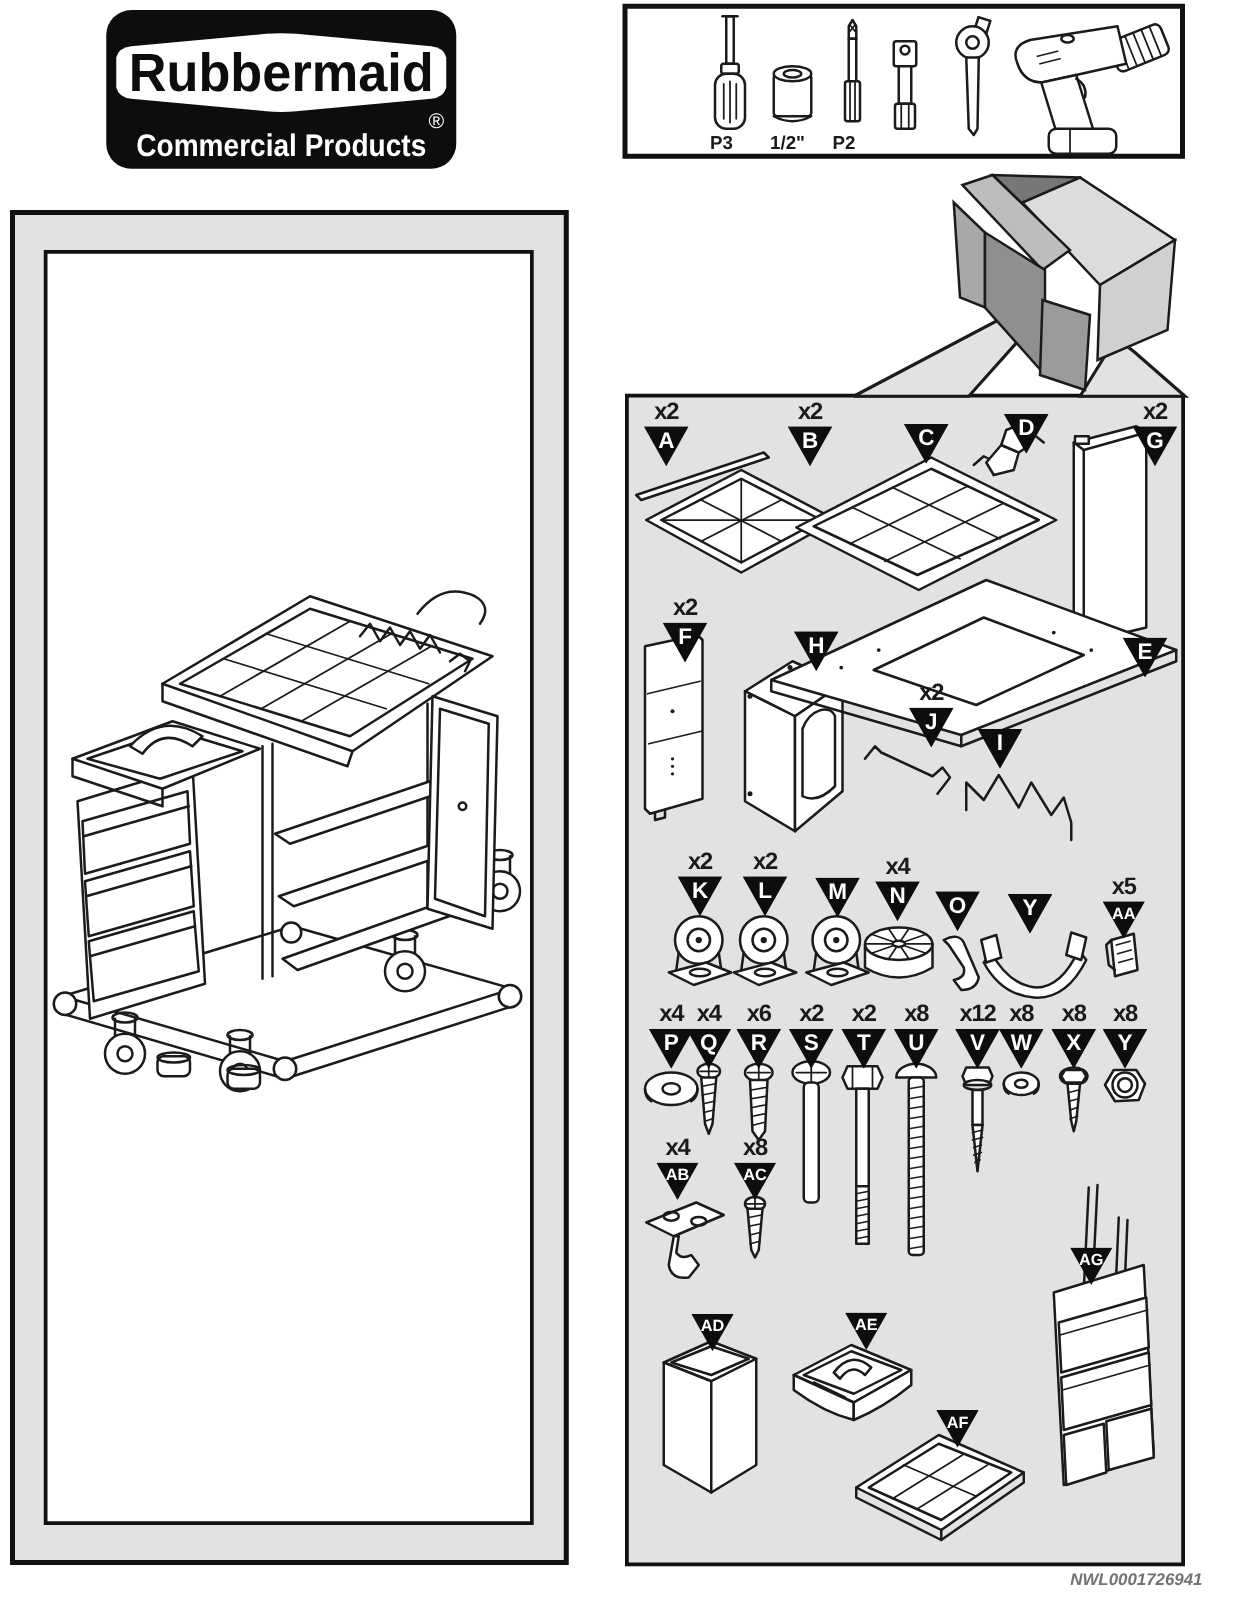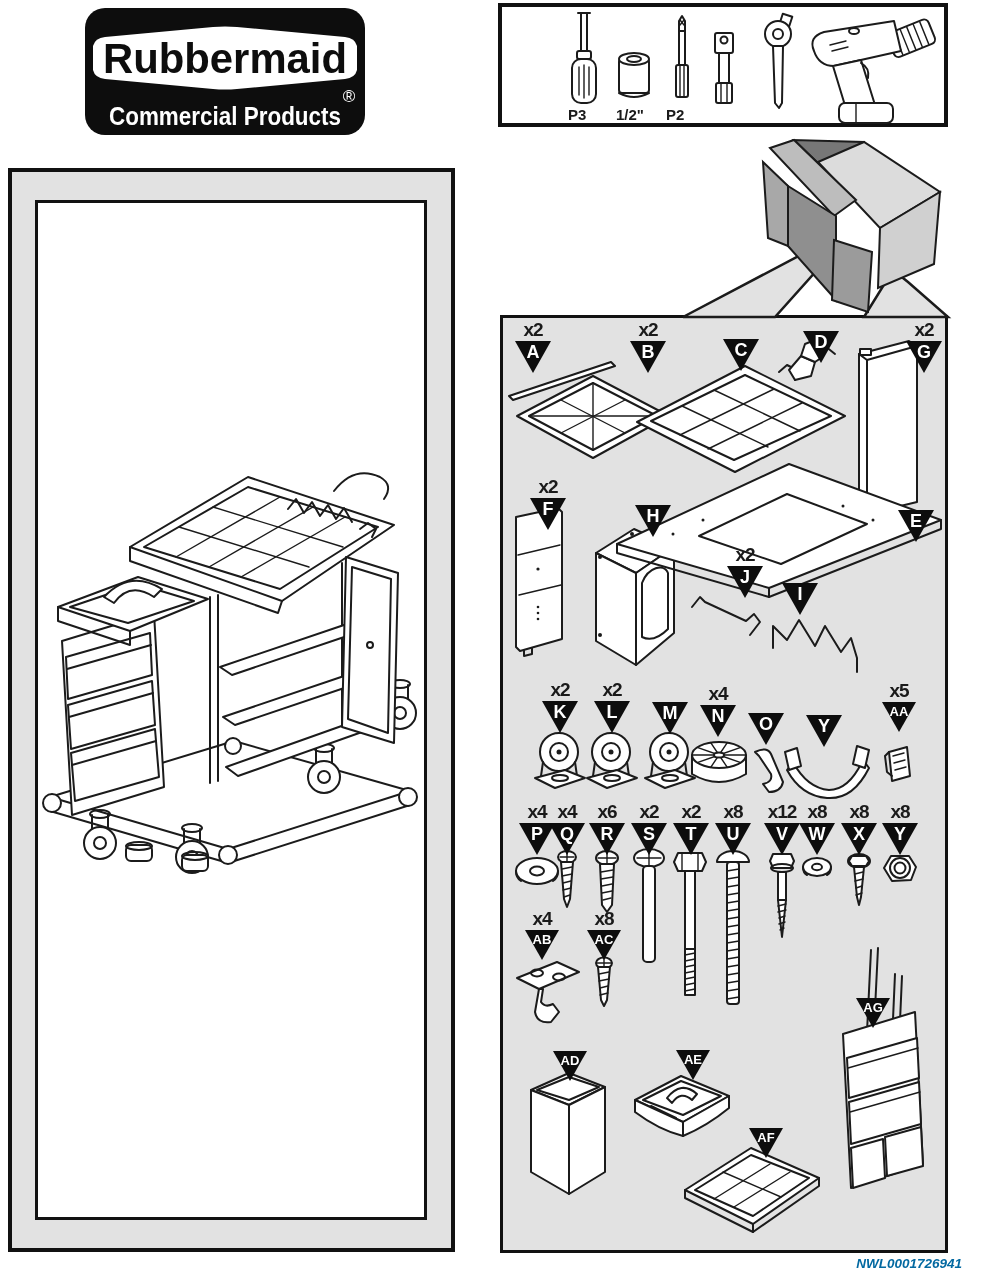--- a/index.html
+++ b/index.html
@@ -30,21 +30,21 @@
   .panel-content{position:absolute;left:0;top:0;width:442px;height:680px}
   .box-funnel{position:absolute;left:638px;top:136px;width:312px;height:184px;z-index:2}
   
   .pm{position:absolute;width:44px;display:flex;flex-direction:column;align-items:center;z-index:3}
   .pm .qty{height:21px;line-height:20px;font-size:19px;font-weight:700;letter-spacing:-1px;white-space:nowrap}
   .tri{width:36px;height:32px;background:#0d0d0d;
     clip-path:polygon(0 0,100% 0,50% 100%);
     color:#fff;font-weight:700;font-size:18px;display:flex;justify-content:center;align-items:flex-start;padding-top:1px;box-sizing:border-box}
   .tri.small{width:34px;height:30px;font-size:13px;padding-top:2px}
   .doc-code{position:absolute;left:822px;top:1256px;width:140px;text-align:right;
-    font-size:13.5px;font-style:italic;font-weight:600;color:#0369a1}
+    font-size:13.5px;font-style:italic;font-weight:600;color:#737373}
   .part-art{position:absolute;z-index:2}
 </style>
 </head>
 <body>
 
 <svg class="abs" style="left:85px;top:8px" width="280" height="127" viewBox="0 0 280 127">
   <rect x="0" y="0" width="280" height="127" rx="20" fill="#0d0d0d"></rect>
   <path d="M8,38 Q10,30 20,29 L128,19 Q140,18 152,19 L260,29 Q270,30 272,38 L272,62 Q270,70 260,71 L152,81 Q140,82 128,81 L20,71 Q10,70 8,62 Z" fill="#fff"></path>
   <text x="140" y="65" text-anchor="middle" font-size="43" font-weight="bold" fill="#0d0d0d" textLength="244" lengthAdjust="spacingAndGlyphs">Rubbermaid</text>
   <text x="264" y="94" text-anchor="middle" font-size="17" fill="#fff">®</text>
@@ -614,21 +614,21 @@
     <div class="tri">
           <span>O</span>
         </div>
   </div>
   <div class="pm" style="left:299px;top:376px">
     <div class="qty"></div>
     <div class="tri">
           <span>Y</span>
         </div>
   </div>
-  <div class="pm" style="left:374px;top:363px">
+  <div class="pm" style="left:374px;top:382px">
     <div class="qty">x5</div>
     <div class="tri small">
           <span>AA</span>
         </div>
   </div>
   <div class="pm" style="left:12px;top:484px">
     <div class="qty">x4</div>
     <div class="tri">
           <span>P</span>
         </div>

